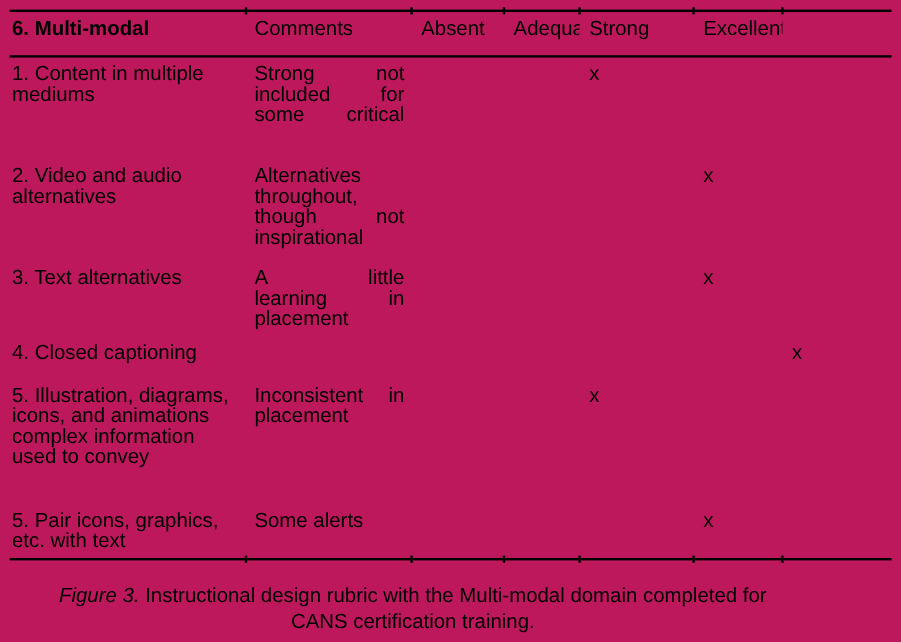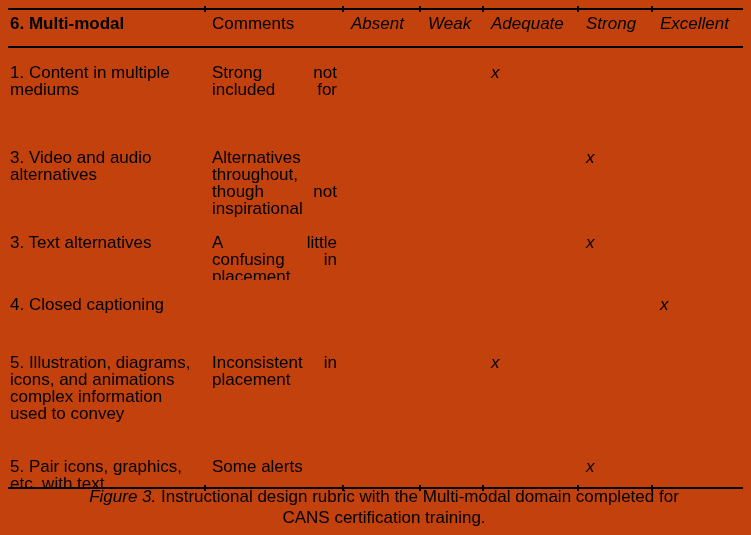--- a/index.html
+++ b/index.html
@@ -1,42 +1,42 @@
 <!DOCTYPE html>
 <html><head>
 <meta charset="utf-8">
 <style>
   html,body{margin:0;padding:0;background:#fff;}
   .page{
-    position:relative;width:751px;height:535px;background:#c2410c;overflow:hidden;
+    position:relative;width:751px;height:535px;background:#be185d;overflow:hidden;
     font-family:"Liberation Sans","DejaVu Sans",sans-serif;
     font-size:17px;line-height:17px;color:#000;
   }
   .rubric-table{position:absolute;left:8px;top:8px;width:735px;
     border-top:2px solid #000;border-bottom:2px solid #000;}
   .t-header{
     display:grid;grid-template-columns:197px 138px 77px 63px 95px 74px 91px;
     box-sizing:border-box;height:38px;padding-top:5px;border-bottom:2px solid #000;
   }
   .t-row{
     display:grid;grid-template-columns:197px 138px 77px 63px 95px 74px 91px;
-    box-sizing:border-box;padding-top:16px;
+    box-sizing:border-box;padding-top:5px;
   }
   .cell{box-sizing:border-box;overflow:hidden;}
   .item-cell,.item-head{padding-left:2px;}
   .comment-cell,.comment-head{padding-left:7px;padding-right:6px;}
-  .rate-cell,.rate-head{padding-left:8px;font-style:italic;}
+  .rate-cell,.rate-head{padding-left:8px;}
   .item-head{font-weight:bold;}
   .tline{white-space:nowrap;}
   .jline{display:flex;justify-content:space-between;}
   .mark{display:inline-block;}
   .tick{position:absolute;width:2px;height:6px;background:#000;}
   .tick.top{top:-4px;}
   .tick.bottom{bottom:-4px;}
-  .caption{position:absolute;left:0;top:486px;width:688px;text-align:center;line-height:21px;padding-left:40px;}
+  .caption{position:absolute;left:0;top:486px;width:688px;text-align:center;line-height:21px;}
   .ital{font-style:italic;}
 </style>
 </head>
 <body>
 
 <div class="page">
 
   <div class="rubric-table">
 
     <div>
@@ -45,51 +45,54 @@
       <div class="tick top" style="left:411px"></div>
       <div class="tick top" style="left:474px"></div>
       <div class="tick top" style="left:569px"></div>
       <div class="tick top" style="left:643px"></div>
     </div>
 
     <div class="t-header">
       <div class="cell item-head">6. Multi-modal</div>
       <div class="cell comment-head">Comments</div>
       <div class="cell rate-head">Absent</div>
-      <div class="cell rate-head">Weak</div>
       <div class="cell rate-head">Adequate</div>
       <div class="cell rate-head">Strong</div>
       <div class="cell rate-head">Excellent</div>
     </div>
 
     <div class="t-body">
         <div class="t-row" style="height: 85px;">
     <div class="cell item-cell">
             <div class="tline">1. Content in multiple</div>
             <div class="tline">mediums</div>
           </div>
     <div class="cell comment-cell">
             <div class="jline">
               <span>Strong</span>
               <span>not</span>
             </div>
             <div class="jline">
               <span>included</span>
               <span>for</span>
             </div>
+            <div class="jline">
+              <span>some</span>
+              <span>critical</span>
+            </div>
           </div>
     <div class="cell rate-cell"></div>
     <div class="cell rate-cell"></div>
     <div class="cell rate-cell"><span class="mark">x</span></div>
     <div class="cell rate-cell"></div>
     <div class="cell rate-cell"></div>
   </div>
         <div class="t-row" style="height: 85px;">
     <div class="cell item-cell">
-            <div class="tline">3. Video and audio</div>
+            <div class="tline">2. Video and audio</div>
             <div class="tline">alternatives</div>
           </div>
     <div class="cell comment-cell">
             <div class="tline">Alternatives</div>
             <div class="tline">throughout,</div>
             <div class="jline">
               <span>though</span>
               <span>not</span>
             </div>
             <div class="tline">inspirational</div>
@@ -103,21 +106,21 @@
         <div class="t-row" style="height: 62px;">
     <div class="cell item-cell">
             <div class="tline">3. Text alternatives</div>
           </div>
     <div class="cell comment-cell">
             <div class="jline">
               <span>A</span>
               <span>little</span>
             </div>
             <div class="jline">
-              <span>confusing</span>
+              <span>learning</span>
               <span>in</span>
             </div>
             <div class="tline">placement</div>
           </div>
     <div class="cell rate-cell"></div>
     <div class="cell rate-cell"></div>
     <div class="cell rate-cell"></div>
     <div class="cell rate-cell"><span class="mark">x</span></div>
     <div class="cell rate-cell"></div>
   </div>
@@ -125,21 +128,21 @@
     <div class="cell item-cell">
             <div class="tline">4. Closed captioning</div>
           </div>
     <div class="cell comment-cell"></div>
     <div class="cell rate-cell"></div>
     <div class="cell rate-cell"></div>
     <div class="cell rate-cell"></div>
     <div class="cell rate-cell"></div>
     <div class="cell rate-cell"><span class="mark">x</span></div>
   </div>
-        <div class="t-row" style="height: 104px; margin-top: 22px;">
+        <div class="t-row" style="height: 104px;">
     <div class="cell item-cell">
             <div class="tline">5. Illustration, diagrams,</div>
             <div class="tline">icons, and animations</div>
             <div class="tline">complex information</div>
             <div class="tline">used to convey</div>
           </div>
     <div class="cell comment-cell">
             <div class="jline">
               <span>Inconsistent</span>
               <span>in</span>

